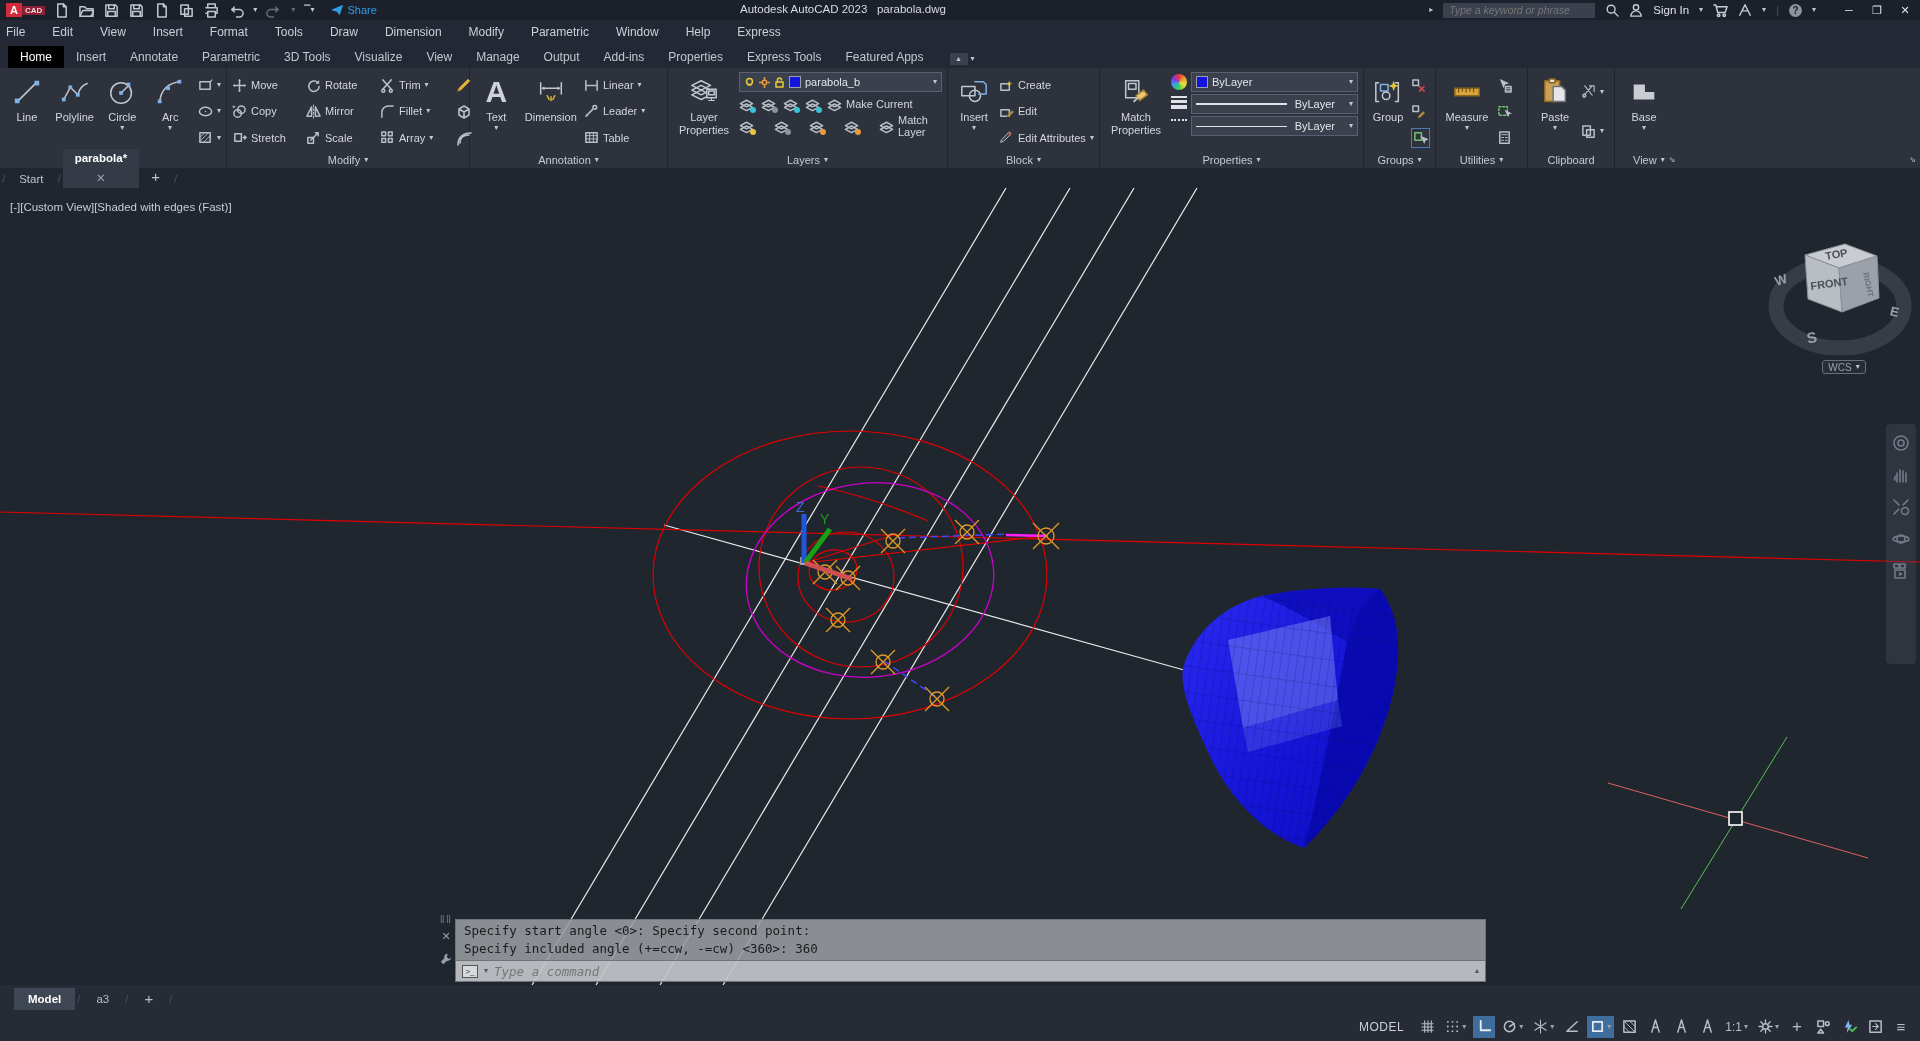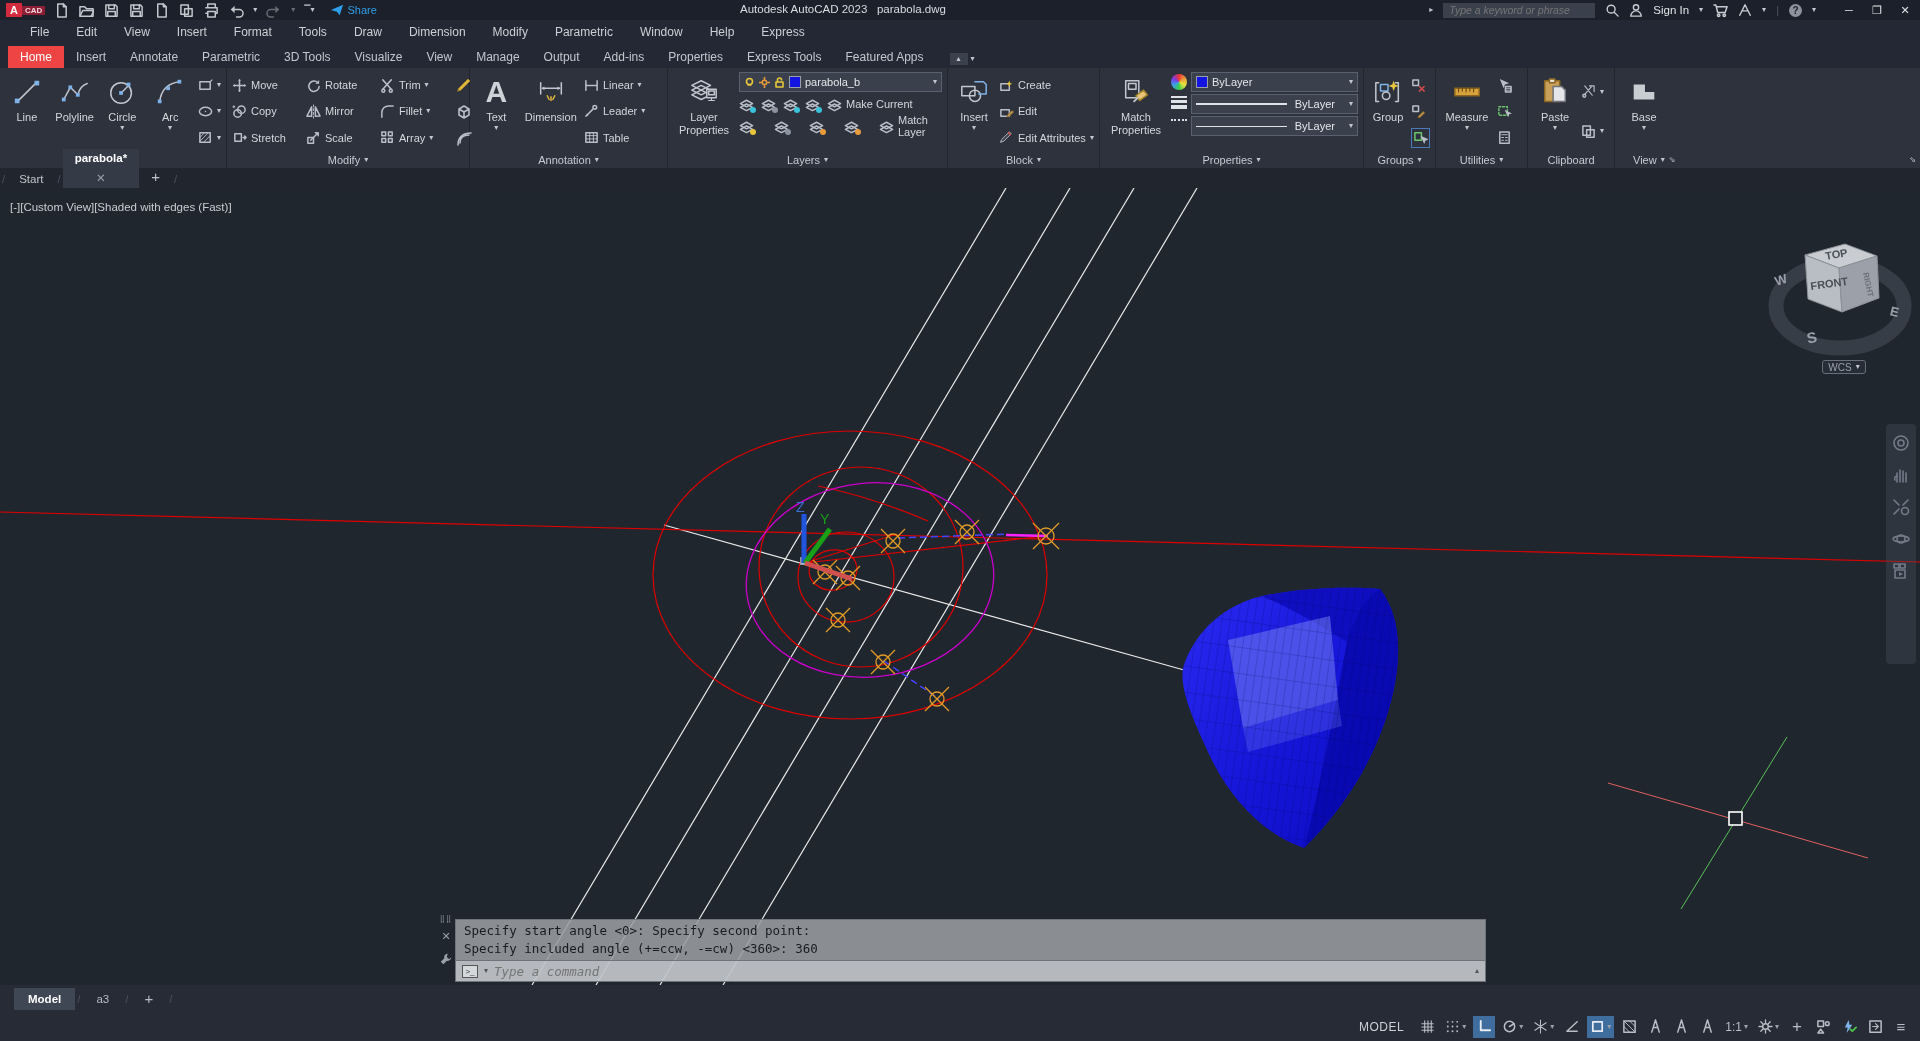--- a/index.html
+++ b/index.html
@@ -14,24 +14,24 @@
   .logo .cad{background:#8c1f35;color:#f2d7dc;font-size:8px;padding:0 3px;font-weight:bold;}
   .qat{display:flex;align-items:center;gap:9px;color:#c2c6cd;}
   .qat .it{width:16px;height:16px;display:flex;align-items:center;justify-content:center;}
   .share{color:#2f9ee8;display:flex;align-items:center;gap:4px;margin-left:6px;}
   .apptitle{position:absolute;left:843px;transform:translateX(-50%);top:3px;color:#d8dbe0;font-size:11.5px;white-space:nowrap;}
   .tb-right{position:absolute;right:0;top:0;height:20px;display:flex;align-items:center;gap:10px;padding-right:6px;}
   .searchbox{width:152px;height:15px;background:#3a414d;color:#98a0ab;font-style:italic;font-size:10.5px;border:none;padding:0 6px;outline:none;}
   .winbtn{color:#dfe2e6;width:18px;text-align:center;font-size:11px;}
   .helpcircle{width:13px;height:13px;border-radius:50%;background:#8d939c;color:#1b202a;font-weight:bold;font-size:10px;display:flex;align-items:center;justify-content:center;}
   
-  #menubar{height:24px;background:#232834;display:flex;align-items:center;gap:27px;padding-left:30px;font-size:12px;color:#ccd0d6;}
+  #menubar{height:24px;background:#232834;display:flex;align-items:center;gap:27px;padding-left:6px;font-size:12px;color:#ccd0d6;}
   #tabrow{height:24px;background:#232834;display:flex;align-items:flex-end;padding-left:8px;font-size:12px;color:#c3c7ce;}
   .rtab{padding:4px 12px;}
-  .rtab.active{background:#ef4444;color:#fff;}
+  .rtab.active{background:#000000;color:#fff;}
   .ribcollapse{margin-left:14px;margin-bottom:3px;display:flex;align-items:center;gap:3px;}
   .ribcollapse .box{width:18px;height:12px;background:#3a414d;color:#c3c7ce;font-size:7px;text-align:center;line-height:12px;}
   
   #panels{height:100px;background:#2d323d;display:flex;color:#d4d7dc;}
   .panel{border-right:1px solid #20252e;display:flex;flex-direction:column;flex:0 0 auto;}
   .pbody{flex:1;display:flex;padding:4px 5px 0 5px;gap:4px;}
   .plabel{height:17px;display:flex;align-items:center;justify-content:center;gap:4px;font-size:11px;color:#c6cad1;}
   .bigbtn{width:48px;display:flex;flex-direction:column;align-items:center;font-size:11px;color:#d4d7dc;gap:1px;padding-top:2px;}
   .bigbtn .icwrap{height:36px;display:flex;align-items:center;justify-content:center;color:#c2c7cf;}
   .smallgrid{display:grid;grid-template-rows:repeat(3,1fr);grid-auto-flow:column;gap:0 2px;align-items:center;}

